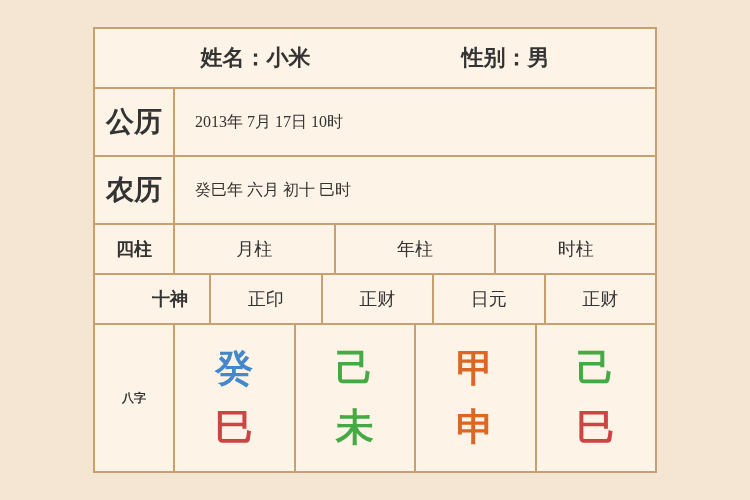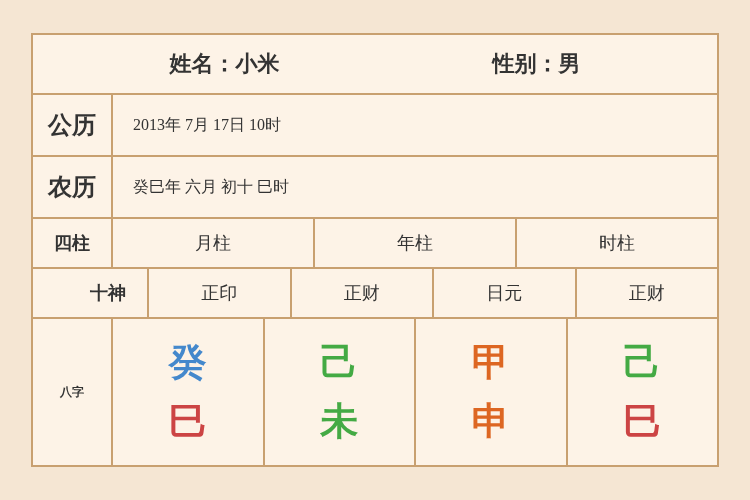--- a/index.html
+++ b/index.html
@@ -12,21 +12,21 @@
       width: 750px;
       height: 500px;
       background: #f5e6d3;
       display: flex;
       align-items: center;
       justify-content: center;
       font-family: 'SimSun', 'STSong', serif;
     }
 
     .container {
-      width: 688px;
+      width: 564px;
       background: #fdf3e7;
       border: 2px solid #c8a070;
     }
 
     .header-row {
       display: flex;
       justify-content: space-around;
       align-items: center;
       padding: 14px 30px;
       font-size: 22px;
@@ -39,21 +39,21 @@
       display: flex;
       border-bottom: 2px solid #c8a070;
     }
 
     .info-label {
       width: 80px;
       min-width: 80px;
       display: flex;
       align-items: center;
       justify-content: center;
-      font-size: 24px;
+      font-size: 28px;
       font-weight: bold;
       color: #333;
       border-right: 2px solid #c8a070;
       padding: 14px 8px;
     }
 
     .info-value {
       flex: 1;
       display: flex;
       align-items: center;

